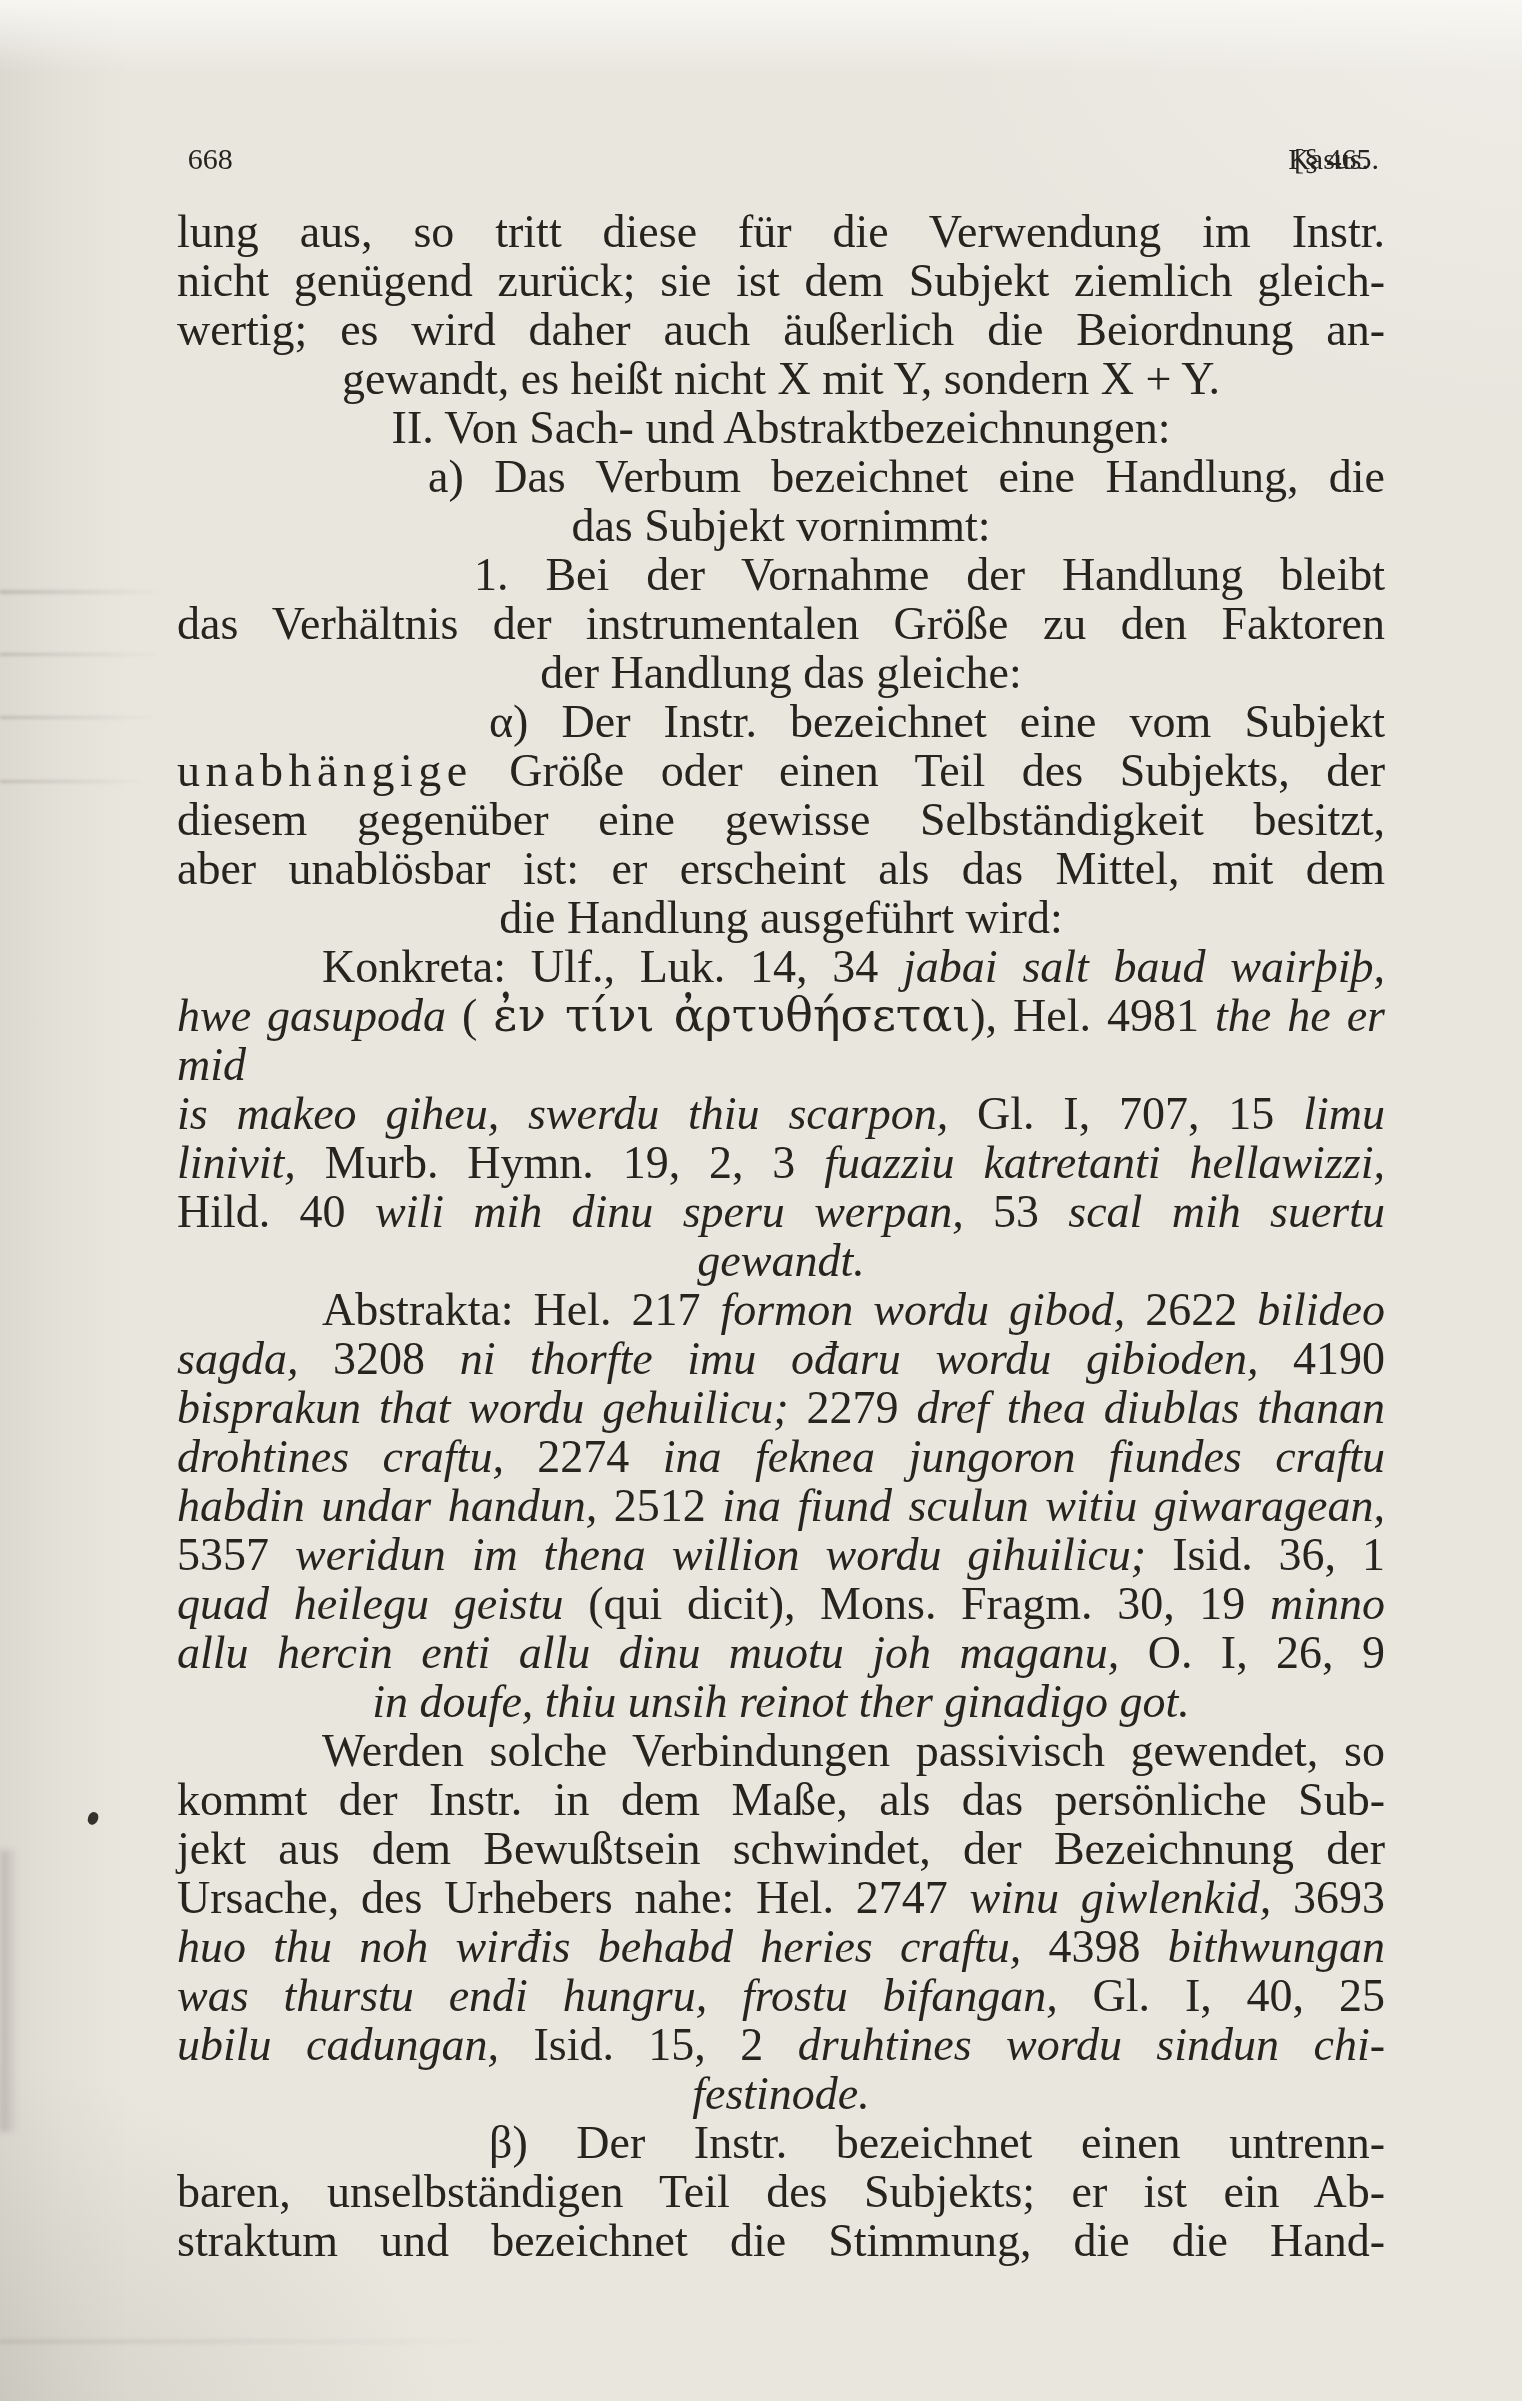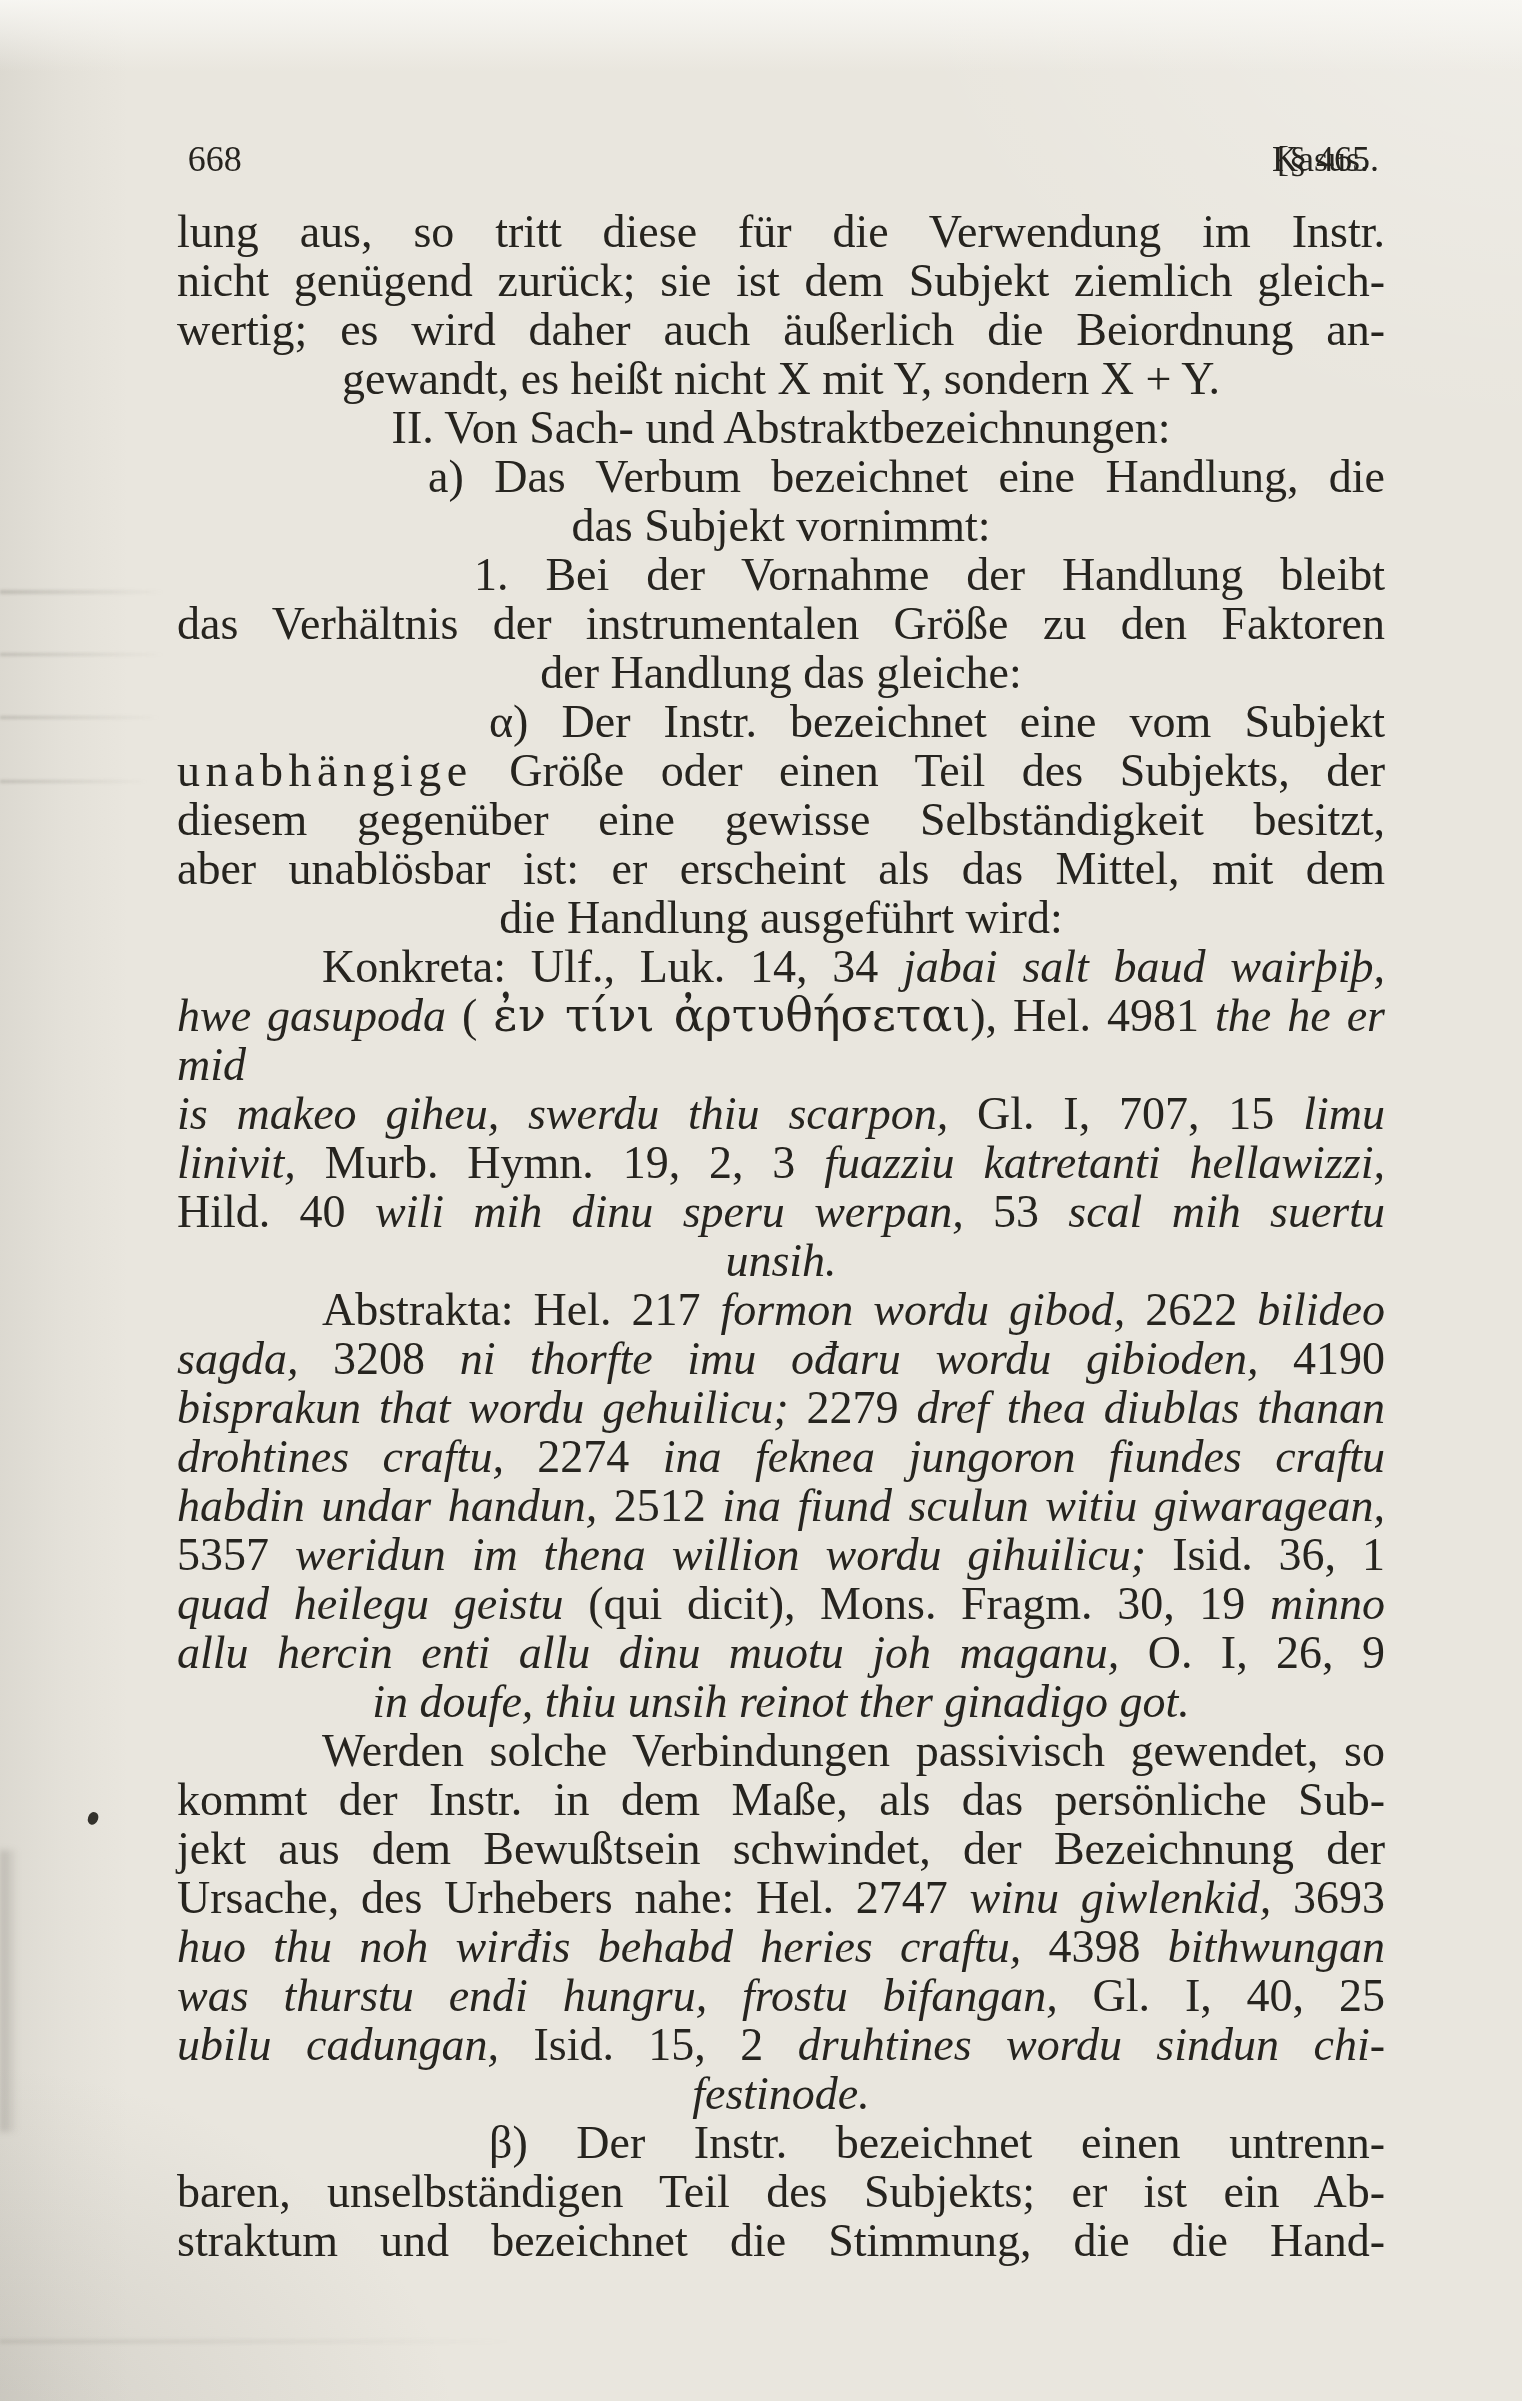--- a/index.html
+++ b/index.html
@@ -46,21 +46,21 @@
     left: 88px; top: 1812px;
     width: 10px; height: 13px;
     background: #34322c;
     border-radius: 50% 45% 55% 50%;
     transform: rotate(18deg);
   }
   .header {
     position: absolute;
     left: 177px; top: 136px;
     width: 1208px; height: 46px;
-    font-size: 36px; line-height: 46px;
+    font-size: 30px; line-height: 46px;
   }
   .header .pn { position: absolute; left: 10.7px; top: 0; }
   .header .rt { position: absolute; left: 0; right: 16px; text-align: right; }
   .header .sr { position: absolute; right: 6px; top: 0; }
   .text-block {
     position: absolute;
     left: 177px; top: 207px;
     width: 1208px;
     font-size: 46px;
     line-height: 49px;
@@ -106,21 +106,21 @@
       <div class="line j" style="padding-left: 312px;"><span>α) Der Instr. bezeichnet eine vom Subjekt</span></div>
       <div class="line j"><span class="seg-sp">unabhängige</span><span> Größe oder einen Teil des Subjekts, der</span></div>
       <div class="line j"><span>diesem gegenüber eine gewisse Selbständigkeit besitzt,</span></div>
       <div class="line j"><span>aber unablösbar ist: er erscheint als das Mittel, mit dem</span></div>
       <div class="line l"><span>die Handlung ausgeführt wird:</span></div>
       <div class="line j" style="padding-left: 145px;"><span>Konkreta: Ulf., Luk. 14, 34 </span><span class="seg-i">jabai salt baud wairþiþ,</span></div>
       <div class="line j"><span class="seg-i">hwe gasupoda </span><span>(</span><span class="seg-g">ἐν τίνι ἀρτυθήσεται</span><span>), Hel. 4981 </span><span class="seg-i">the he er mid</span></div>
       <div class="line j"><span class="seg-i">is makeo giheu, swerdu thiu scarpon, </span><span>Gl. I, 707, 15 </span><span class="seg-i">limu</span></div>
       <div class="line j"><span class="seg-i">linivit, </span><span>Murb. Hymn. 19, 2, 3 </span><span class="seg-i">fuazziu katretanti hellawizzi,</span></div>
       <div class="line j"><span>Hild. 40 </span><span class="seg-i">wili mih dinu speru werpan, </span><span>53 </span><span class="seg-i">scal mih suertu</span></div>
-      <div class="line l"><span class="seg-i">unsih.</span></div>
+      <div class="line l"><span class="seg-i">gewandt.</span></div>
       <div class="line j" style="padding-left: 145px;"><span>Abstrakta: Hel. 217 </span><span class="seg-i">formon wordu gibod, </span><span>2622 </span><span class="seg-i">bilideo</span></div>
       <div class="line j"><span class="seg-i">sagda, </span><span>3208 </span><span class="seg-i">ni thorfte imu ođaru wordu gibioden, </span><span>4190</span></div>
       <div class="line j"><span class="seg-i">bisprakun that wordu gehuilicu; </span><span>2279 </span><span class="seg-i">dref thea diublas thanan</span></div>
       <div class="line j"><span class="seg-i">drohtines craftu, </span><span>2274 </span><span class="seg-i">ina feknea jungoron fiundes craftu</span></div>
       <div class="line j"><span class="seg-i">habdin undar handun, </span><span>2512 </span><span class="seg-i">ina fiund sculun witiu giwaragean,</span></div>
       <div class="line j"><span>5357 </span><span class="seg-i">weridun im thena willion wordu gihuilicu; </span><span>Isid. 36, 1</span></div>
       <div class="line j"><span class="seg-i">quad heilegu geistu </span><span>(qui dicit), Mons. Fragm. 30, 19 </span><span class="seg-i">minno</span></div>
       <div class="line j"><span class="seg-i">allu hercin enti allu dinu muotu joh maganu, </span><span>O. I, 26, 9</span></div>
       <div class="line l"><span class="seg-i">in doufe, thiu unsih reinot ther ginadigo got.</span></div>
       <div class="line j" style="padding-left: 145px;"><span>Werden solche Verbindungen passivisch gewendet, so</span></div>

